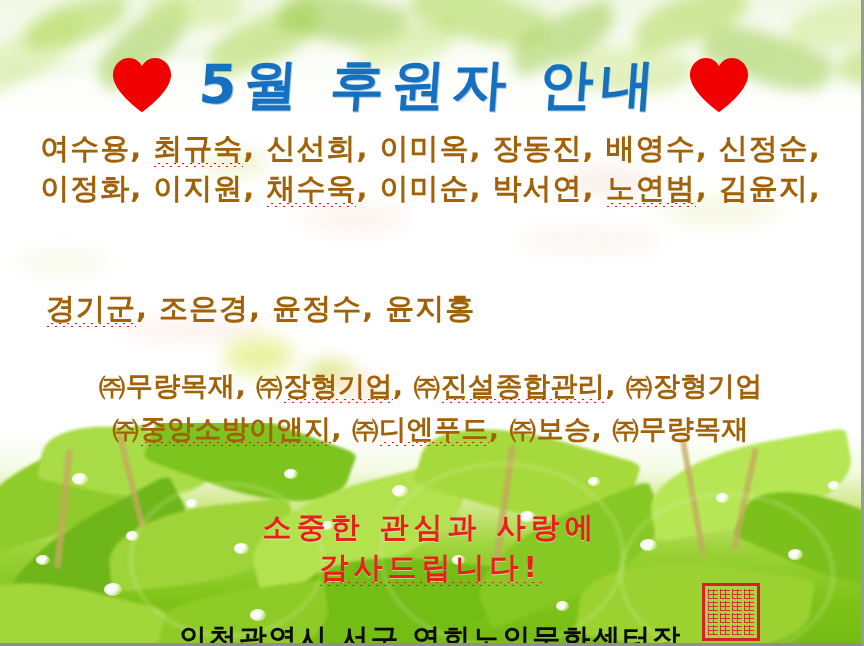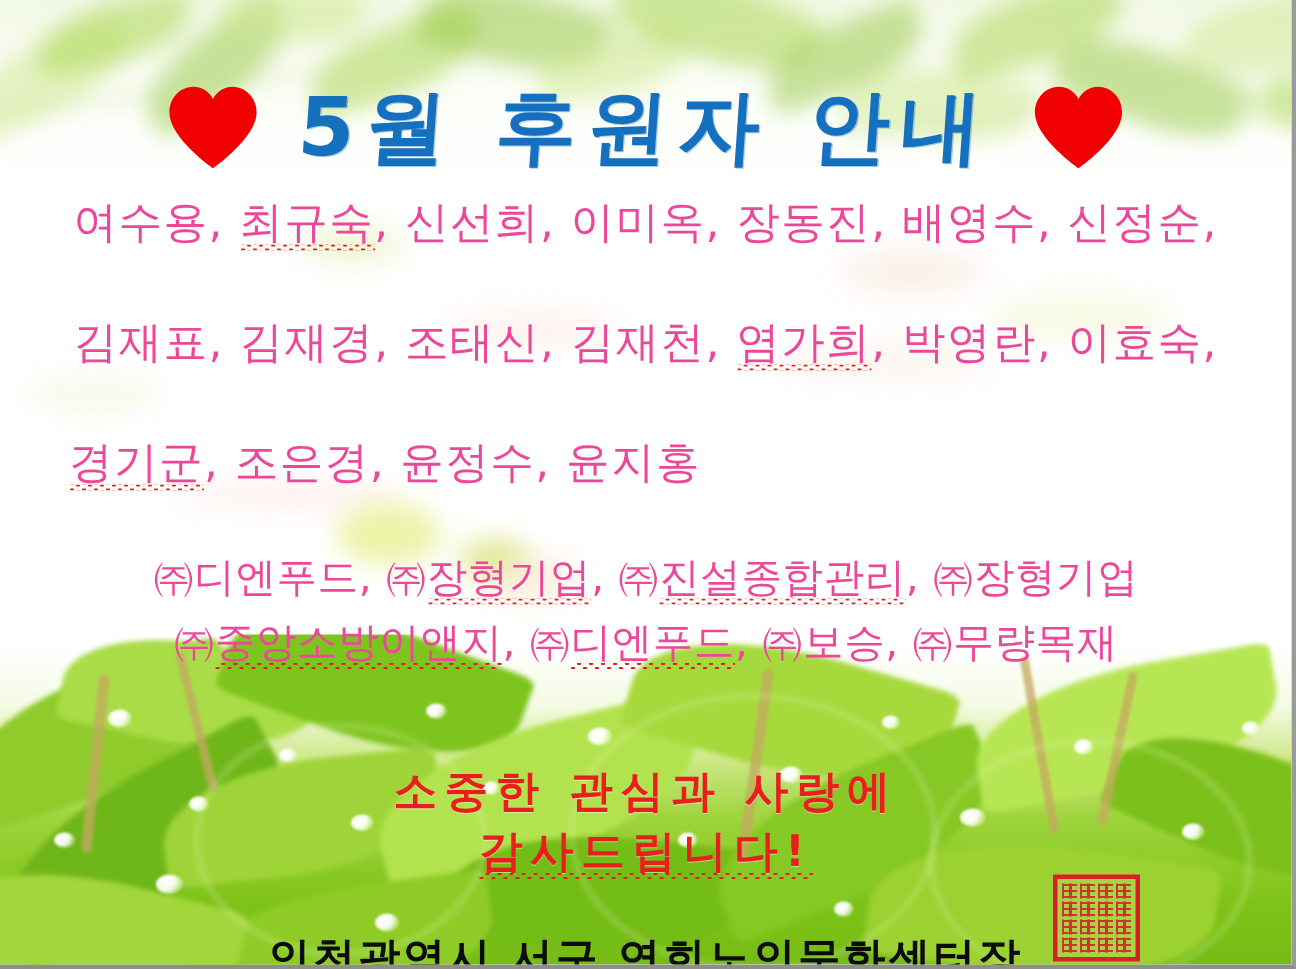--- a/index.html
+++ b/index.html
@@ -138,22 +138,22 @@
     transform: skewX(-4deg);
     text-shadow: 1px 1px 0 rgba(20,110,190,.35);
   }
 
   
   .line {
     position: absolute;
     left: 0; right: 0;
     text-align: center;
     font-family: "DejaVu Sans", "Liberation Sans", sans-serif;
-    font-weight: 400;
-    color: #ec4899;
+    font-weight: 700;
+    color: #a16207;
     white-space: nowrap;
     line-height: 1;
   }
   .names-line  { font-size: 29px; letter-spacing: 1.0px; }
   .corp-line   { font-size: 27px; letter-spacing: 0.4px; }
 
   
   .sq {
     position: relative;
     display: inline-block;
@@ -318,24 +318,24 @@
       </svg>
 
       <div class="title-text">5월 후원자 안내</div>
 
       <svg class="heart" viewBox="0 0 32 30" aria-hidden="true">
         <path d="M16 29C16 29 1 18.6 1 9.8 1 4.9 4.7 1 9.3 1c3 0 5.4 1.7 6.7 4.2C17.3 2.7 19.7 1 22.7 1 27.3 1 31 4.9 31 9.8 31 18.6 16 29 16 29z" fill="#f00000"></path>
       </svg>
     </div>
 
     <div class="line names-line" style="top:134px;"><span>여수용, </span><span class="sq">최규숙</span><span>, 신선희, 이미옥, 장동진, 배영수, 신정순,</span></div>
-    <div class="line names-line" style="top:214px;"><span>김재표, 김재경, 조태신, 김재천, </span><span class="sq">염가희</span><span>, 박영란, 이효숙,</span></div>
+    <div class="line names-line" style="top:174px;"><span>이정화, 이지원, </span><span class="sq">채수욱</span><span>, 이미순, 박서연, </span><span class="sq">노연범</span><span>, 김윤지,</span></div>
     <div class="line names-line" style="top:294px; text-align:left; padding-left:46px;"><span class="sq">경기군</span><span>, 조은경, 윤정수, 윤지홍</span></div>
 
-    <div class="line corp-line" style="top:372px;"><span>㈜디엔푸드, ㈜</span><span class="sq">장형기업</span><span>, ㈜</span><span class="sq">진설종합관리</span><span>, ㈜장형기업</span></div>
+    <div class="line corp-line" style="top:372px;"><span>㈜무량목재, ㈜</span><span class="sq">장형기업</span><span>, ㈜</span><span class="sq">진설종합관리</span><span>, ㈜장형기업</span></div>
     <div class="line corp-line" style="top:415px;"><span>㈜</span><span class="sq">중앙소방이앤지</span><span>, ㈜</span><span class="sq">디엔푸드</span><span>, ㈜보승, ㈜무량목재</span></div>
 
     <div class="thanks" style="top:513px;">소중한 관심과 사랑에</div>
     <div class="thanks" style="top:553px;">
       <span class="sq">감사드립니다!</span>
     </div>
 
     <div class="signature" style="top:625px;">
       <span class="sq">인천광역시 서구 연희노인문화센터장</span>
     </div>

